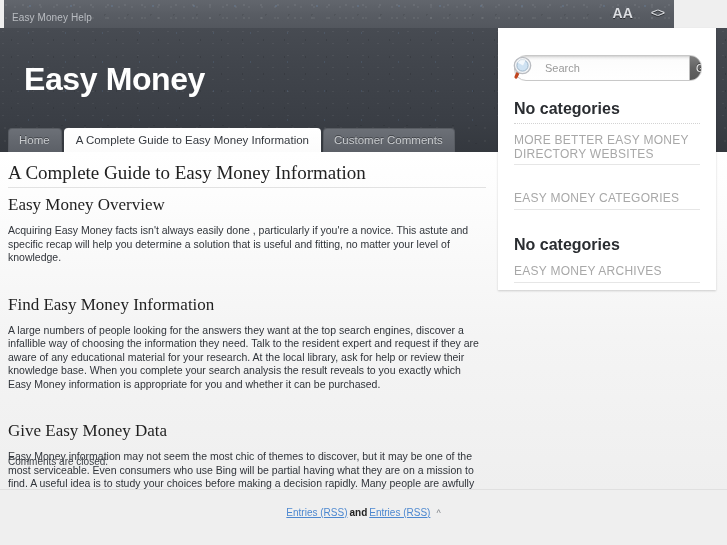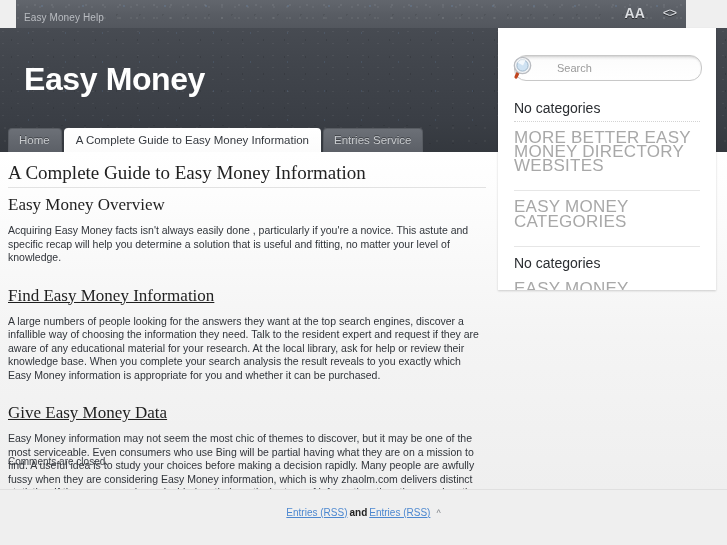--- a/index.html
+++ b/index.html
@@ -18,21 +18,21 @@
   #page {
     position: relative;
     width: 727px;
     height: 545px;
     background: #efefef;
   }
 
   
   #topbar {
     position: absolute;
-    left: 16px; top: 0;
+    left: 4px; top: 0;
     width: 670px; height: 28px;
     background: linear-gradient(to bottom, #62666d 0%, #585c63 55%, #53575e 100%);
     overflow: hidden;
   }
   #topbar .noise {
     position: absolute; inset: 0;
     opacity: .30;
     background-image:
       radial-gradient(circle at 12% 40%, rgba(255,255,255,.22) 0 1px, transparent 1px),
       radial-gradient(circle at 38% 78%, rgba(0,0,0,.28) 0 1px, transparent 1px),
@@ -170,21 +170,21 @@
     padding-bottom: 2px;
   }
   #content h2.sec-title {
     margin: 6px 0 8px 0;
     font-family: "Liberation Serif", serif;
     font-size: 17px;
     font-weight: normal;
     color: #1f1f1f;
     line-height: 22px;
   }
-  #content h2.sec-title.spaced { margin-top: 20px; text-decoration: underline; }
+  #content h2.sec-title.spaced { margin-top: 29px; }
   #content p.body {
     margin: 8px 0 6px 0;
     font-size: 10.5px;
     line-height: 13.5px;
     color: #30343a;
     text-align: left;
   }
   #comments-closed {
     position: absolute;
     left: 8px; top: 456px;
@@ -217,21 +217,21 @@
     position: absolute;
     left: 511px; top: 55px;
     width: 24px; height: 26px;
     pointer-events: none;
   }
   #search-input {
     flex: 1;
     border: 0;
     outline: 0;
     background: transparent;
-    margin-left: 40px;
+    margin-left: 28px;
     font-family: "Liberation Sans", sans-serif;
     font-size: 11px;
     color: #9a9a9a;
     height: 22px;
   }
   #search-input::placeholder { color: #9a9a9a; }
   #search-go {
     width: 38px;
     height: 24px;
     border: 0;
@@ -239,38 +239,38 @@
     background: linear-gradient(to bottom, #7f7f7f 0%, #636363 50%, #575757 100%);
     color: #f0f0f0;
     font-family: "Liberation Sans", sans-serif;
     font-size: 10.5px;
     cursor: pointer;
     text-shadow: 0 -1px 0 rgba(0,0,0,.4);
   }
 
   .widget { padding: 0 16px; }
   .widget-note {
-    font-size: 14px;
+    font-size: 16px;
     color: #2a2d31;
-    font-weight: normal;
+    font-weight: bold;
     padding-bottom: 5px;
   }
   .widget-sep {
     border-bottom: 1px dotted #d3d3d3;
     margin: 0 0 9px 0;
   }
   .widget-title {
-    font-size: 17px;
+    font-size: 12px;
     letter-spacing: .25px;
     color: #a8a8a8;
     line-height: 15px;
     text-transform: uppercase;
-    padding-bottom: 17px;
+    padding-bottom: 3px;
     border-bottom: 1px solid #e6e6e6;
-    margin-bottom: 8px;
+    margin-bottom: 26px;
   }
   .widget-title.two-line { line-height: 14px; }
 
   
   #footer {
     position: absolute;
     left: 0; top: 489px;
     width: 727px; height: 56px;
     background: #efefef;
     border-top: 1px solid #e0e0e0;
@@ -307,21 +307,21 @@
   <div id="masthead">
     <div class="noise"></div>
     <h1 id="site-title">Easy Money</h1>
   </div>
 
   <div id="nav">
     <div class="noise"></div>
     <div class="tabs">
       <a class="tab inactive" href="#">Home</a>
       <a class="tab active" href="#">A Complete Guide to Easy Money Information</a>
-      <a class="tab inactive" href="#">Entries Service</a>
+      <a class="tab inactive" href="#">Customer Comments</a>
     </div>
   </div>
 
   <div id="canvas"></div>
 
   <div id="content">
     <h1 class="entry-title">A Complete Guide to Easy Money Information</h1>
 
     <h2 class="sec-title">Easy Money Overview</h2>
     <p class="body">Acquiring Easy Money facts isn't always easily done , particularly if you're a novice. This astute and specific recap will help you determine a solution that is useful and fitting, no matter your level of knowledge.</p>

